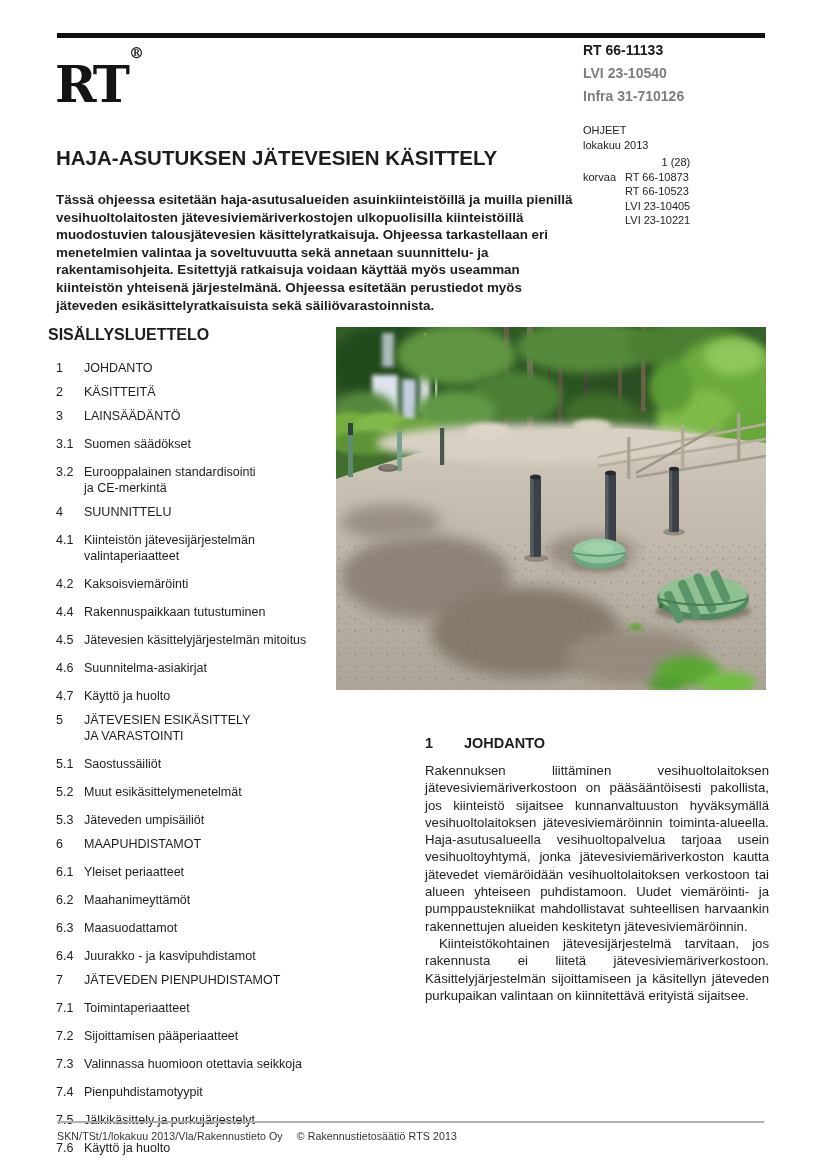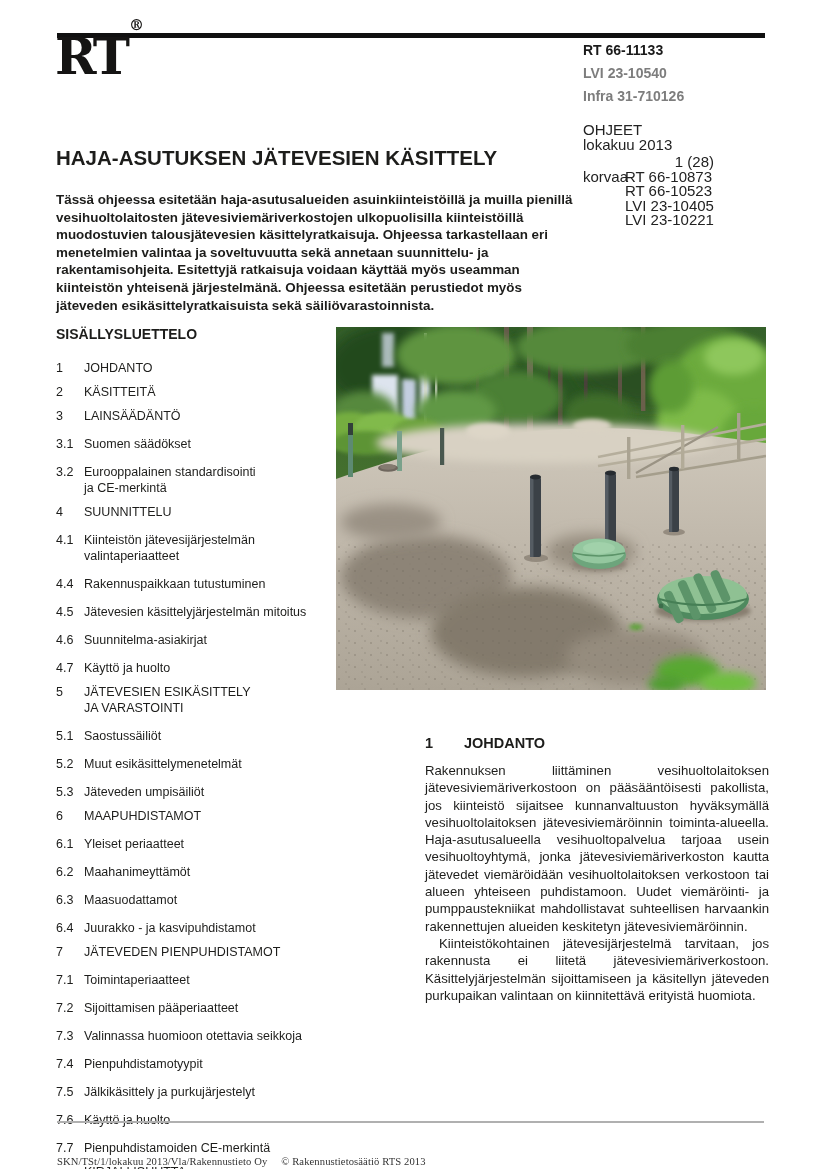--- a/index.html
+++ b/index.html
@@ -5,37 +5,37 @@
   html,body{margin:0;padding:0;background:#ffffff;}
   body{
     width:827px;height:1169px;position:relative;overflow:hidden;
     font-family:"Liberation Sans",sans-serif;color:#1d1d1b;
     -webkit-font-smoothing:antialiased;
   }
   .abs{position:absolute;}
 
   
   .top-bar{left:57px;top:33px;width:708px;height:5px;background:#101010;}
-  .logo{left:55px;top:26px;font-family:"DejaVu Serif",serif;font-weight:bold;
+  .logo{left:55px;top:54px;font-family:"DejaVu Serif",serif;font-weight:bold;
         font-size:50px;line-height:50px;letter-spacing:-3px;color:#151413;}
   .logo sup{font-size:15px;letter-spacing:0;position:relative;top:-26px;left:2px;}
   .doc-numbers{left:583px;top:39px;font-weight:bold;font-size:14px;line-height:23px;}
   .doc-numbers .n1{color:#1a1a1a;}
   .doc-numbers .n2,.doc-numbers .n3{color:#7d7d7d;}
-  .info-block{left:583px;top:123px;font-size:15px;line-height:14.5px;color:#222;}
+  .info-block{left:583px;top:123px;font-size:11px;line-height:14.5px;color:#222;}
   .info-block .pagecount{margin-top:3px;text-align:right;}
   .korvaa-row{display:flex;}
   .korvaa-row .kl{width:42px;flex-shrink:0;}
 
   
   .title{left:56px;top:146px;font-size:20.5px;font-weight:bold;letter-spacing:0;}
   .intro{left:56px;top:191px;width:522px;font-size:13.4px;font-weight:bold;line-height:17.6px;}
 
   
-  .toc-heading{left:56px;top:326px;font-size:14px;font-weight:bold;}
+  .toc-heading{left:48px;top:326px;font-size:16px;font-weight:bold;}
   .toc{left:56px;top:352px;width:296px;font-size:12.5px;line-height:16px;color:#1d1d1b;}
   .toc-row{display:flex;}
   .toc-row.lvl1{margin-top:8px;}
   .toc-row.lvl2{margin-top:12px;}
   .toc-num{width:28px;flex-shrink:0;}
   .toc-label{white-space:pre-line;}
 
   
   .photo{left:336px;top:327px;width:430px;height:363px;}
   .photo svg{display:block;}
@@ -43,21 +43,21 @@
   
   .article{left:425px;top:735px;width:344px;}
   .article h2{margin:0;font-size:14.5px;font-weight:bold;display:flex;}
   .article h2 .sec-num{width:39px;flex-shrink:0;}
   .article p{margin:0;font-size:13.2px;line-height:17.3px;text-align:justify;}
   .article p.p1{margin-top:11px;}
   .article p.p2{text-indent:14px;}
 
   
   .footer-line{left:57px;top:1121px;width:707px;height:2px;background:#b0b0b0;}
-  .footer{left:57px;top:1156px;font-size:10.6px;color:#333;letter-spacing:0.1px;font-family:Liberation Serif, serif;}
+  .footer{left:57px;top:1130px;font-size:10.6px;color:#333;letter-spacing:0.1px;}
   .footer .sep{display:inline-block;width:14px;}
 </style>
 </head>
 <body>
 
 <div class="abs top-bar"></div>
 
 <div class="abs logo"><span>RT</span><sup>®</sup></div>
 
 <div class="abs doc-numbers">
@@ -119,20 +119,24 @@
       <span class="toc-num">4</span>
       <span class="toc-label">SUUNNITTELU</span>
     </div>
 
     <div class="toc-row lvl2">
       <span class="toc-num">4.1</span>
       <span class="toc-label">Kiinteistön jätevesijärjestelmän
 valintaperiaatteet</span>
     </div>
 
+    <div class="toc-row lvl2">
+      <span class="toc-num">4.2</span>
+      <span class="toc-label">Kaksoisviemäröinti</span>
+    </div>
 
 
     <div class="toc-row lvl2">
       <span class="toc-num">4.4</span>
       <span class="toc-label">Rakennuspaikkaan tutustuminen</span>
     </div>
 
     <div class="toc-row lvl2">
       <span class="toc-num">4.5</span>
       <span class="toc-label">Jätevesien käsittelyjärjestelmän mitoitus</span>
@@ -405,19 +409,19 @@
     </g>
   </svg>
 </div>
 
 <div class="abs article">
   <h2>
     <span class="sec-num">1</span>
     <span>JOHDANTO</span>
   </h2>
   <p class="p1">Rakennuksen liittäminen vesihuoltolaitoksen jätevesiviemäriverkostoon on pääsääntöisesti pakollista, jos kiinteistö sijaitsee kunnanvaltuuston hyväksymällä vesihuoltolaitoksen jätevesiviemäröinnin toiminta-alueella. Haja-asutusalueella vesihuoltopalvelua tarjoaa usein vesihuoltoyhtymä, jonka jätevesiviemäriverkoston kautta jätevedet viemäröidään vesihuoltolaitoksen verkostoon tai alueen yhteiseen puhdistamoon. Uudet viemäröinti- ja pumppaustekniikat mahdollistavat suhteellisen harvaankin rakennettujen alueiden keskitetyn jätevesiviemäröinnin.</p>
-  <p class="p2">Kiinteistökohtainen jätevesijärjestelmä tarvitaan, jos rakennusta ei liitetä jätevesiviemäriverkostoon. Käsittelyjärjestelmän sijoittamiseen ja käsitellyn jäteveden purkupaikan valintaan on kiinnitettävä erityistä huomiota.</p>
+  <p class="p2">Kiinteistökohtainen jätevesijärjestelmä tarvitaan, jos rakennusta ei liitetä jätevesiviemäriverkostoon. Käsittelyjärjestelmän sijoittamiseen ja käsitellyn jäteveden purkupaikan valintaan on kiinnitettävä erityistä sijaitsee.</p>
 </div>
 
 <div class="abs footer-line"></div>
 <div class="abs footer">
   <span>SKN/TSt/1/lokakuu 2013/Vla/Rakennustieto Oy</span><span class="sep"></span><span>© Rakennustietosäätiö RTS 2013</span>
 </div>
 
 </body></html>

